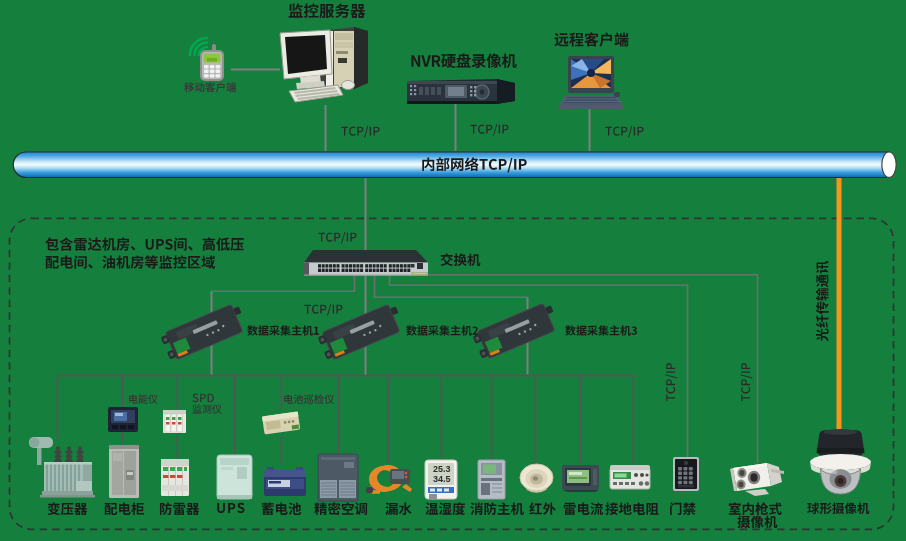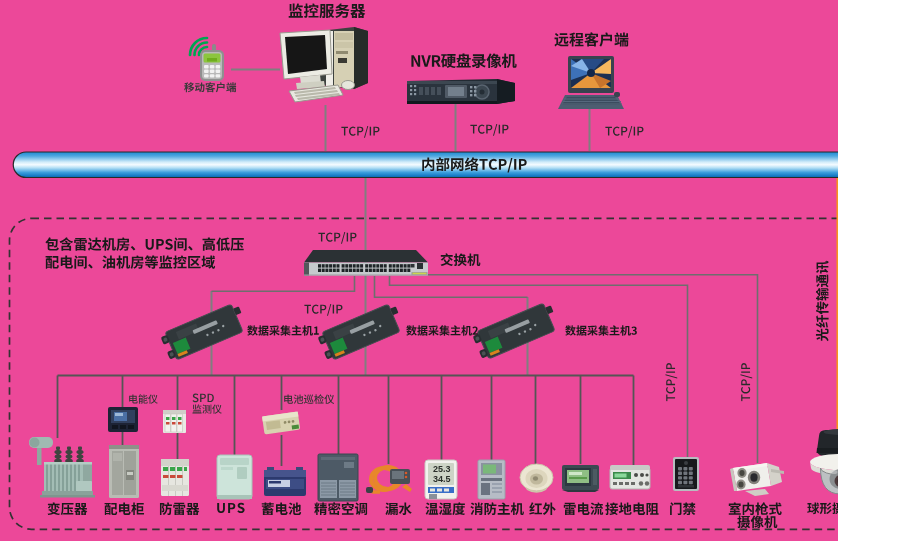--- a/index.html
+++ b/index.html
@@ -1,14 +1,14 @@
 <!DOCTYPE html>
 <html><head><meta charset="utf-8"><style>
 html,body{margin:0;padding:0;background:#fff;font-family:"Liberation Sans",sans-serif;}
-#c{position:relative;width:838px;height:541px;overflow:hidden;background:#ec4899;}
+#c{position:relative;width:906px;height:541px;overflow:hidden;background:#15803d;}
 #c svg{display:block}
 .abs{position:absolute;}
 </style></head><body>
 <div id="c">
 <svg class="abs" style="left:0;top:0" width="906" height="541" viewBox="0 0 906 541">
 <g stroke="#7f7f7f" stroke-width="2" fill="none">
 <path d="M231,69.5 H280"></path>
 <path d="M325.5,105 V151"></path>
 <path d="M455.5,104 V151"></path>
 <path d="M589.5,109 V151"></path>

